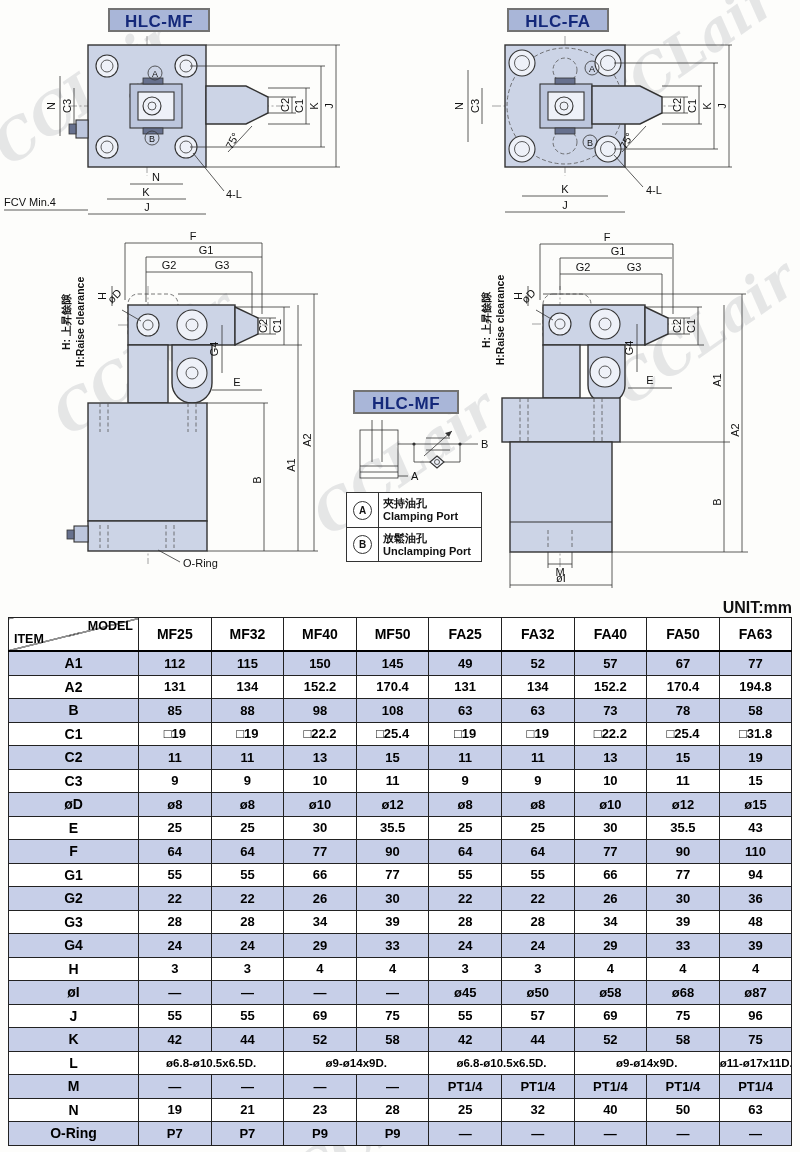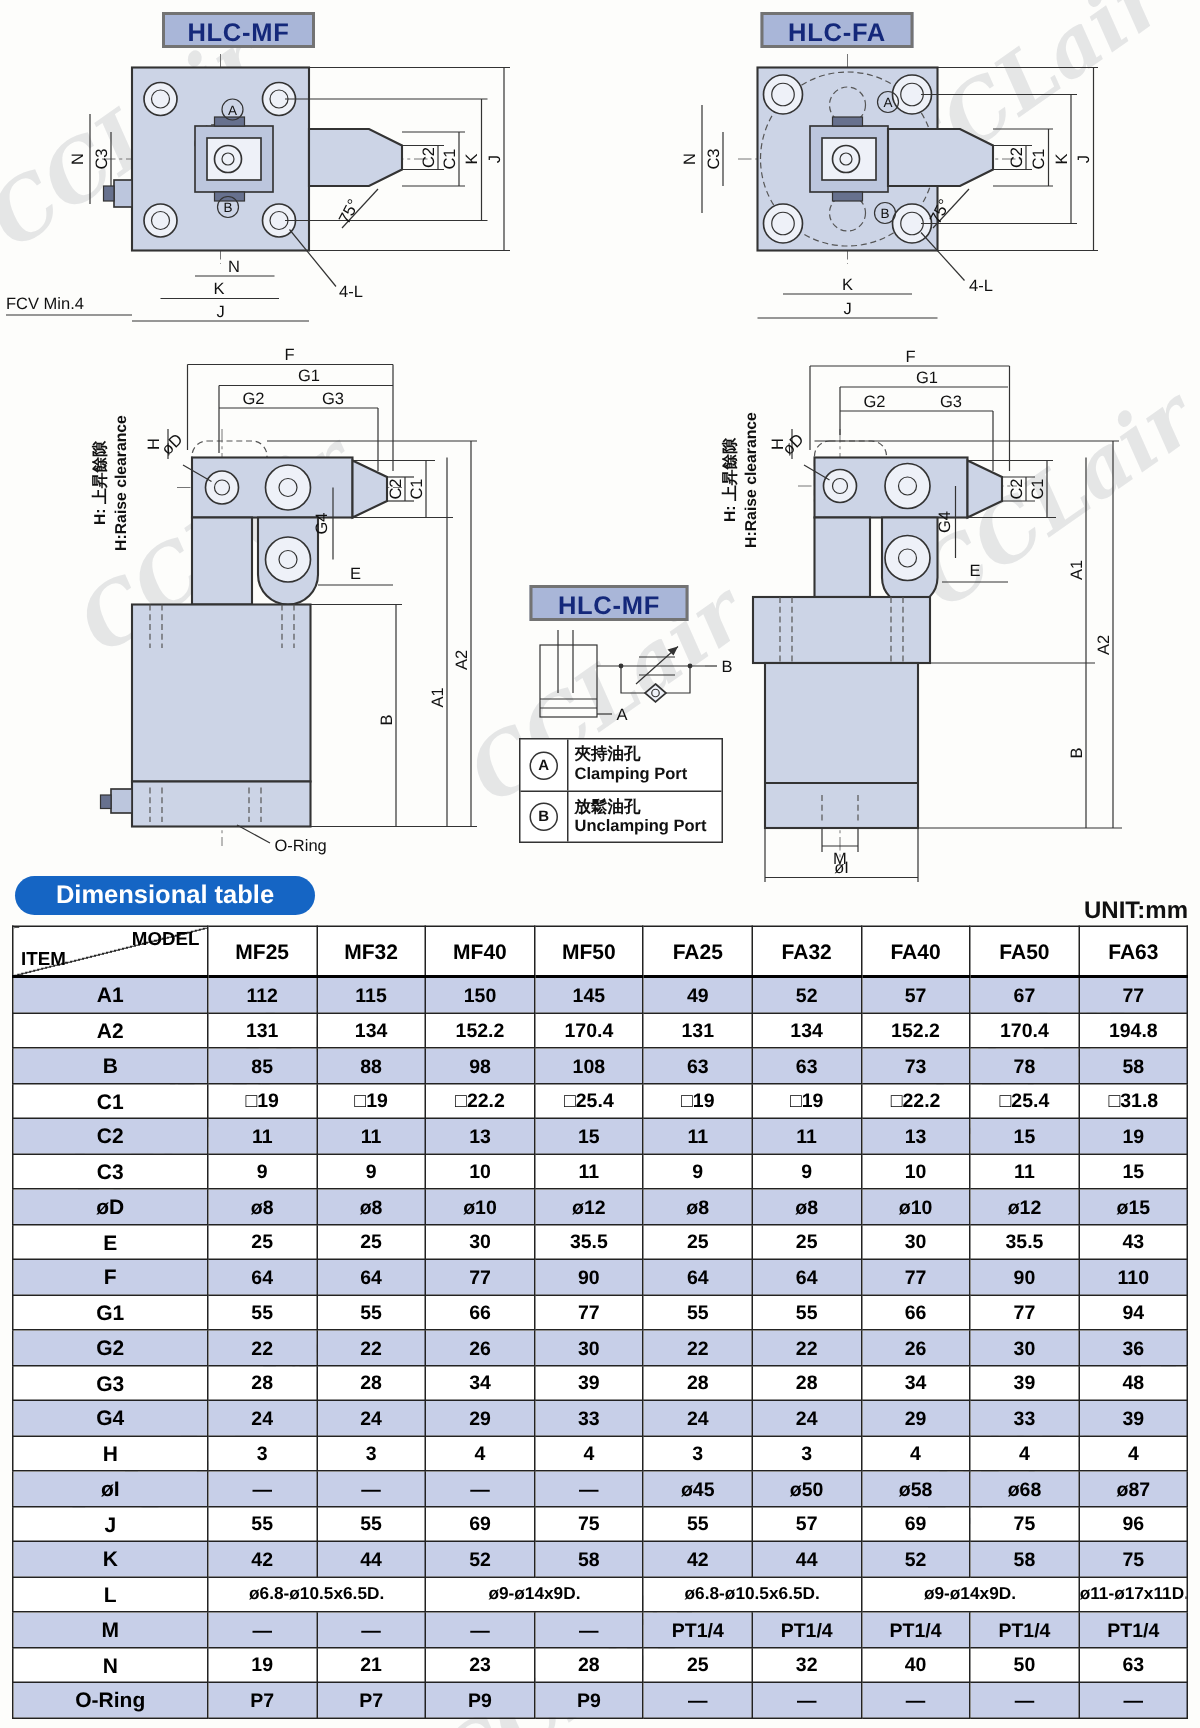--- a/index.html
+++ b/index.html
@@ -394,21 +394,20 @@
       <div class="legend-sym">
           <span class="circ">B</span>
         </div>
       <div class="legend-txt">
         <div>放鬆油孔</div>
         <div>Unclamping Port</div>
       </div>
     </div>
   </div>
 
-  <div class="pill">Dimensional table</div>
   <div class="unit">UNIT:mm</div>
 
   <table id="dimtable">
     <colgroup>
       <col style="width:130px">
       <col style="width:72.6px">
         <col style="width:72.6px">
         <col style="width:72.6px">
         <col style="width:72.6px">
       <col style="width:72.6px">

